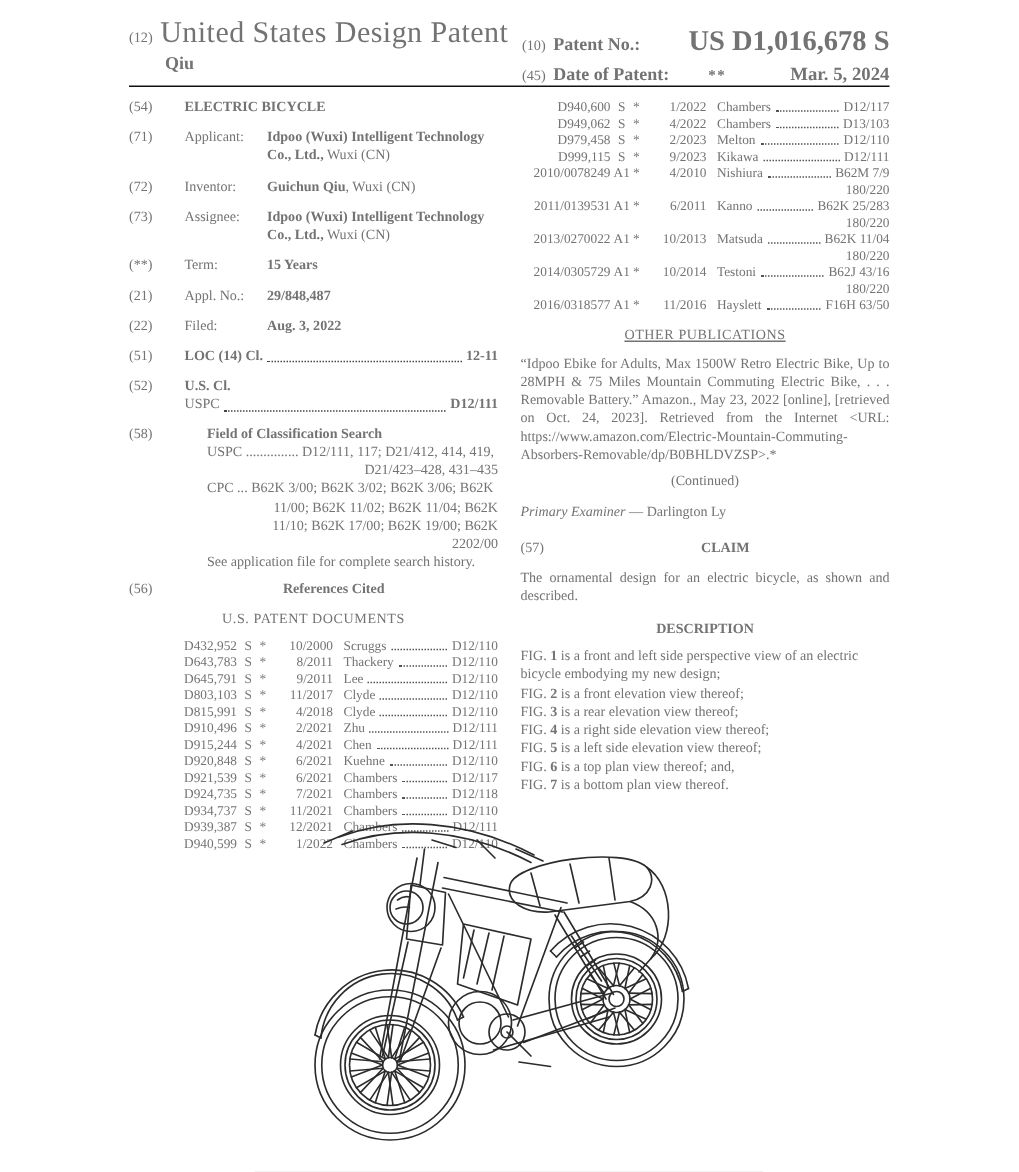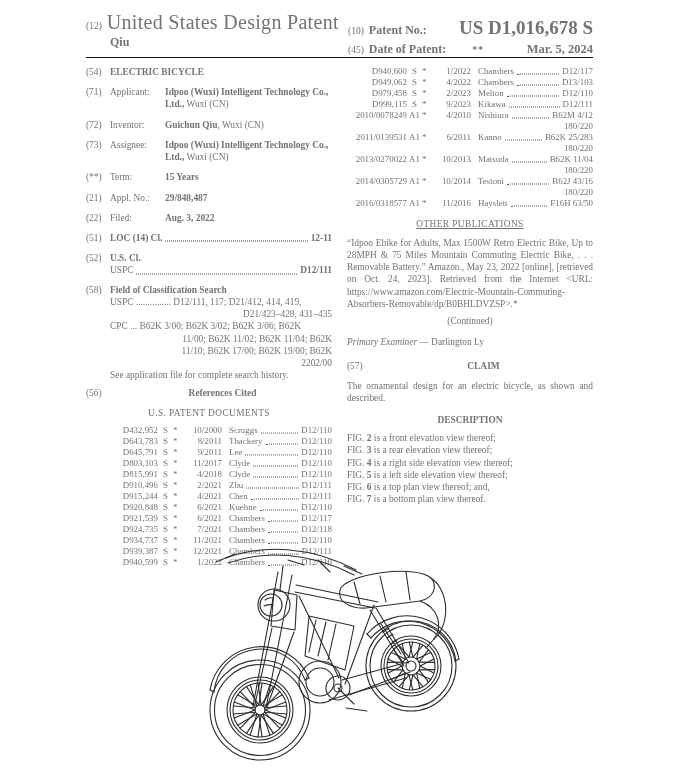--- a/index.html
+++ b/index.html
@@ -23,21 +23,21 @@
   .hdr-label { white-space:nowrap; }
   .hdr-val { flex:1; text-align:right; white-space:nowrap; font-size:19px; }
   .hdr-stars { font-size:10px; margin-left:26px; letter-spacing:1px; }
   .rule { position:absolute; left:86px; top:57px; width:507px; border-top:1.6px solid #111; }
 
   
   .cols { position:absolute; left:86px; top:66px; width:507px; display:flex; gap:15px; }
   .col { width:246px; font-size:9.4px; line-height:1.3; }
 
   .bib-row { display:flex; margin-bottom:8px; }
-  .bib-num { width:24px; flex:none; }
+  .bib-num { width:37px; flex:none; }
   .bib-label { width:55px; flex:none; }
   .bib-val { flex:1; }
   b, .bold { font-weight:bold; }
   .it { font-style:italic; }
 
   .leader-row { display:flex; align-items:baseline; flex:1; }
   .leader { flex:1; border-bottom:1px dotted #444; margin:0 3px; align-self:flex-end; transform:translateY(-2.5px); }
 
   .cls-block { flex:1; }
   .cls-line-r { text-align:right; }
@@ -161,21 +161,21 @@
         <span class="cls-block">
           <div class="bold">U.S. Cl.</div>
           <div class="leader-row">
             <span>USPC</span>
             <span class="leader"></span>
             <span class="bold">D12/111</span>
           </div>
         </span>
       </div>
 
-      <div class="bib-row" style="margin-bottom:6px;">
+      <div class="bib-row" style="margin-bottom:6px;gap:15px;">
         <span class="bib-num">(58)</span>
         <span class="cls-block">
           <div class="bold">Field of Classification Search</div>
           <div>USPC ............... D12/111, 117; D21/412, 414, 419,</div>
           <div class="cls-line-r">D21/423–428, 431–435</div>
           <div>CPC ... B62K 3/00; B62K 3/02; B62K 3/06; B62K</div>
           <div class="cls-line-r">11/00; B62K 11/02; B62K 11/04; B62K</div>
           <div class="cls-line-r">11/10; B62K 17/00; B62K 19/00; B62K</div>
           <div class="cls-line-r">2202/00</div>
           <div>See application file for complete search history.</div>
@@ -348,21 +348,21 @@
             <span class="r-dots"></span>
             <span class="r-cls">D12/111</span>
           </div>
           <div class="ref-row">
             <span class="r-no">2010/0078249</span>
             <span class="r-kind">A1</span>
             <span class="r-star">*</span>
             <span class="r-date">4/2010</span>
             <span class="r-name">Nishiura</span>
             <span class="r-dots"></span>
-            <span class="r-cls">B62M 4/12</span>
+            <span class="r-cls">B62M 7/9</span>
           </div>
           <div class="r-cont">180/220</div>
           <div class="ref-row">
             <span class="r-no">2011/0139531</span>
             <span class="r-kind">A1</span>
             <span class="r-star">*</span>
             <span class="r-date">6/2011</span>
             <span class="r-name">Kanno</span>
             <span class="r-dots"></span>
             <span class="r-cls">B62K 25/283</span>
@@ -408,20 +408,21 @@
       </div>
 
       <div class="refs-head" style="margin-top:12px;">
         <span class="bib-num">(57)</span>
         <span class="refs-title">CLAIM</span>
       </div>
       <div class="just claim-par">The ornamental design for an electric bicycle, as shown and described.</div>
 
       <div class="sec-head-bold">DESCRIPTION</div>
       <div id="fig-lines">
+          <div class="fig-line"><span>FIG. </span><b>1</b><span> is a front and left side perspective view of an electric bicycle embodying my new design;</span></div>
           <div class="fig-line"><span>FIG. </span><b>2</b><span> is a front elevation view thereof;</span></div>
           <div class="fig-line"><span>FIG. </span><b>3</b><span> is a rear elevation view thereof;</span></div>
           <div class="fig-line"><span>FIG. </span><b>4</b><span> is a right side elevation view thereof;</span></div>
           <div class="fig-line"><span>FIG. </span><b>5</b><span> is a left side elevation view thereof;</span></div>
           <div class="fig-line"><span>FIG. </span><b>6</b><span> is a top plan view thereof; and,</span></div>
           <div class="fig-line"><span>FIG. </span><b>7</b><span> is a bottom plan view thereof.</span></div>
         </div>
 
     </div>
   </div>

